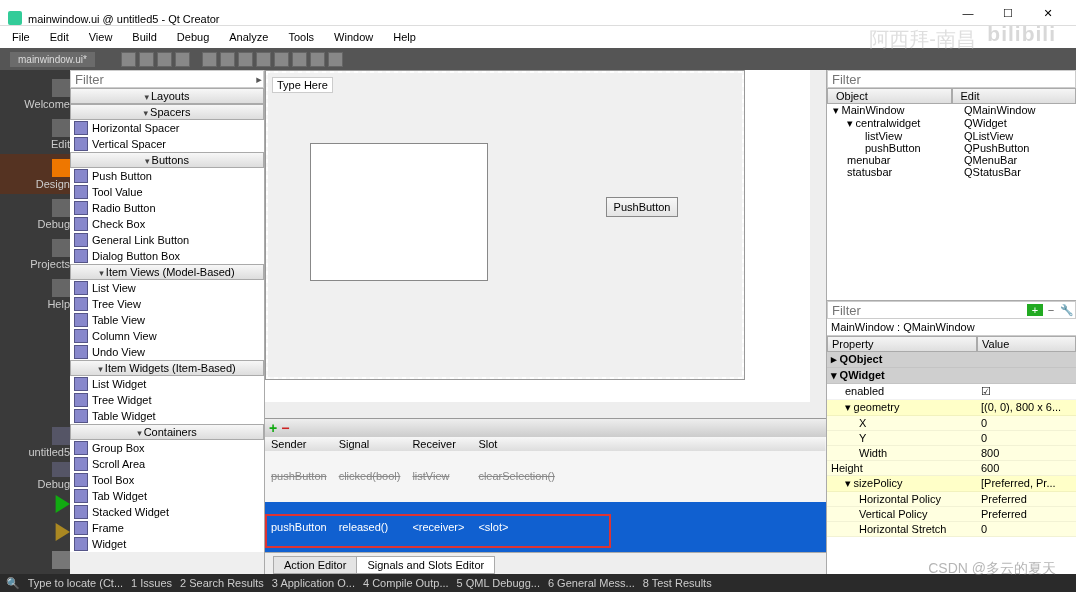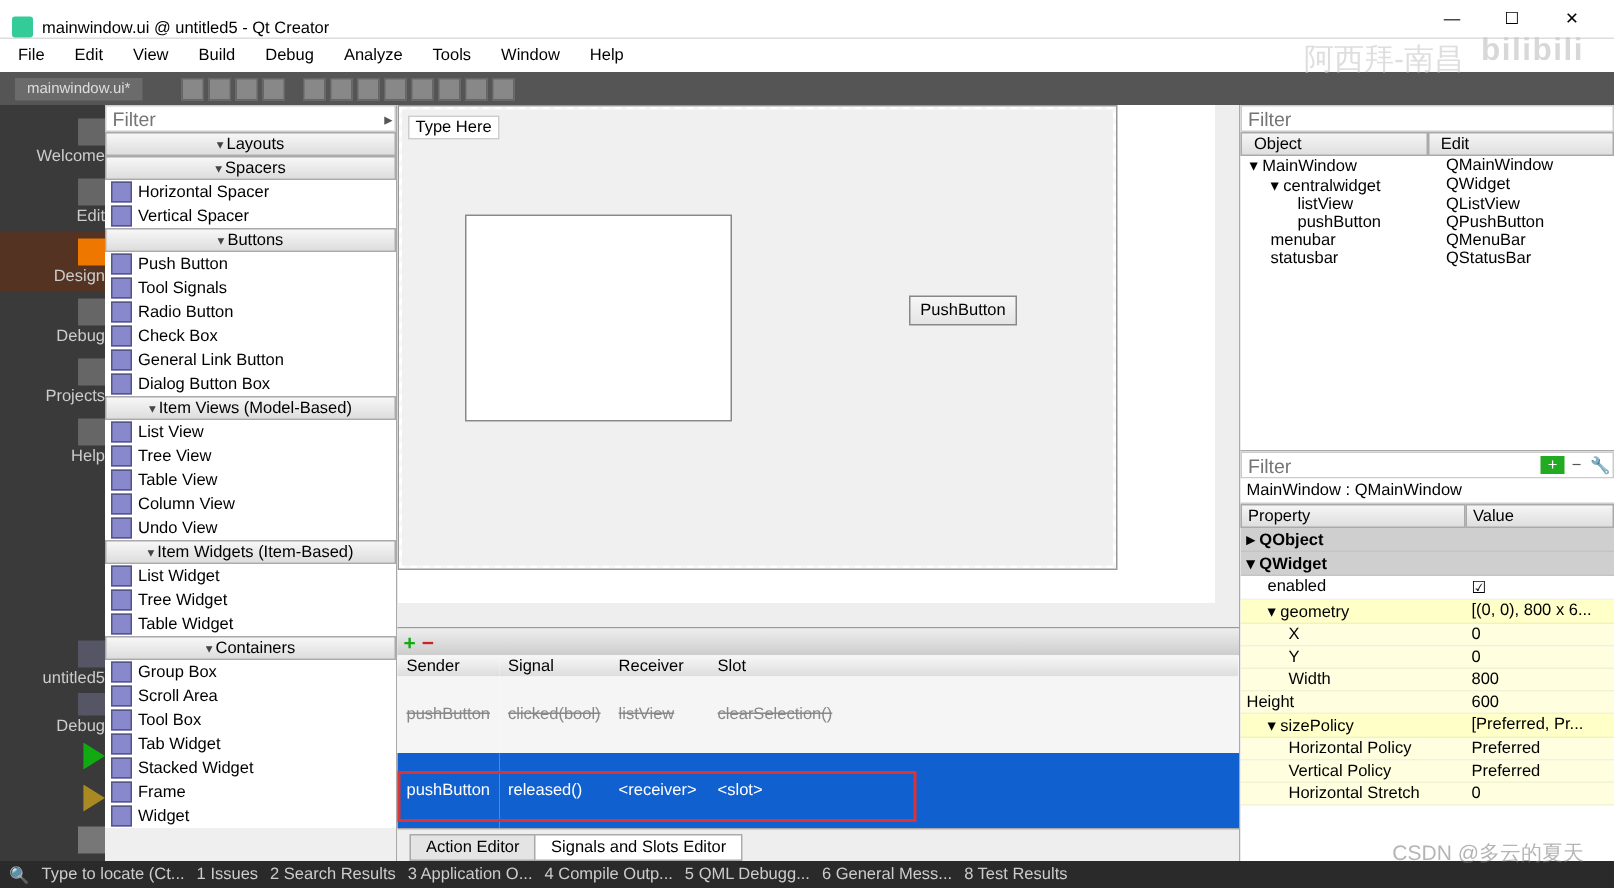--- a/index.html
+++ b/index.html
@@ -182,21 +182,21 @@
           <span class="wi"></span>
           <span>Vertical Spacer</span>
         </div>
         <div class="cathdr catarrow">Buttons</div>
         <div class="catrow">
           <span class="wi"></span>
           <span>Push Button</span>
         </div>
         <div class="catrow">
           <span class="wi"></span>
-          <span>Tool Signals</span>
+          <span>Tool Value</span>
         </div>
         <div class="catrow">
           <span class="wi"></span>
           <span>Radio Button</span>
         </div>
         <div class="catrow">
           <span class="wi"></span>
           <span>Check Box</span>
         </div>
         <div class="catrow">

